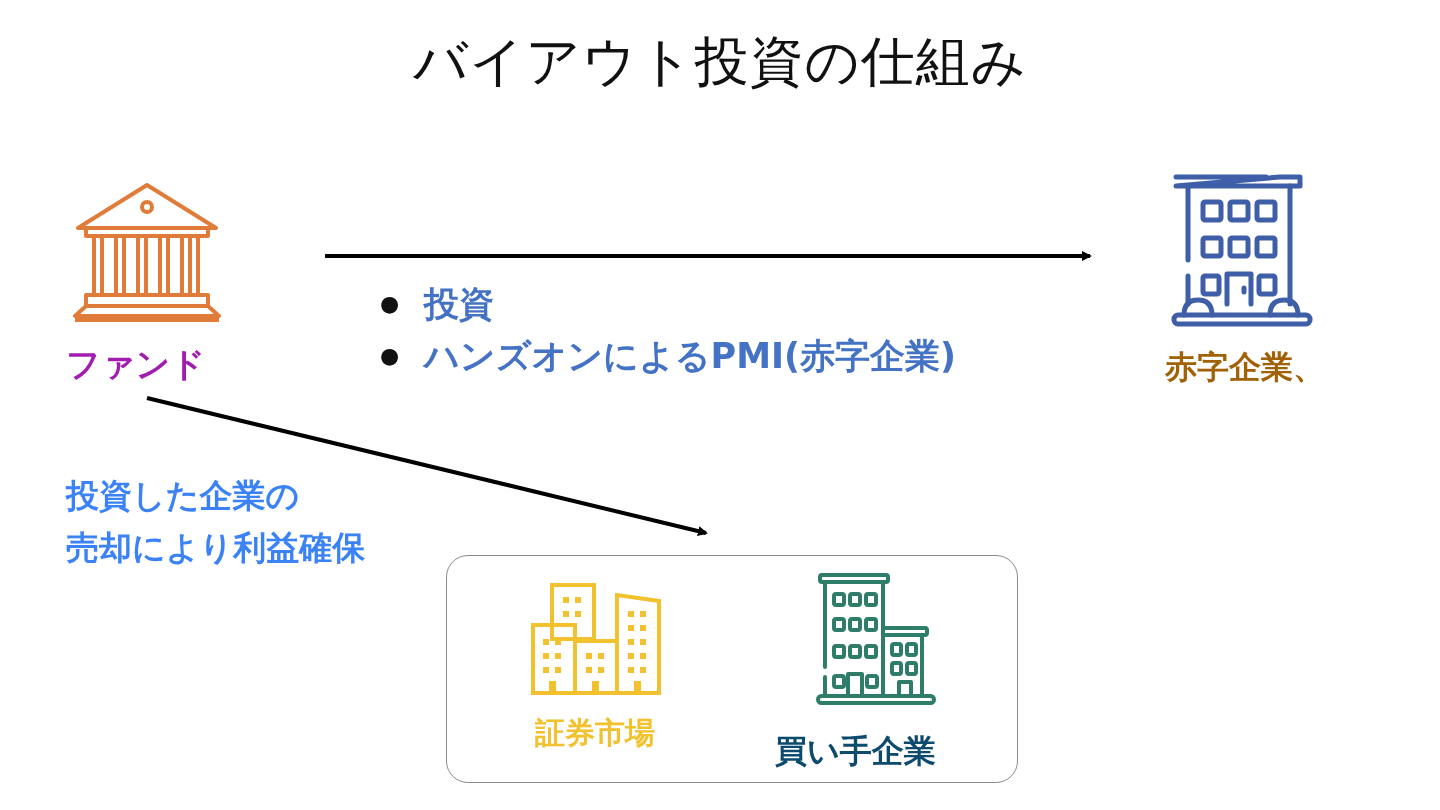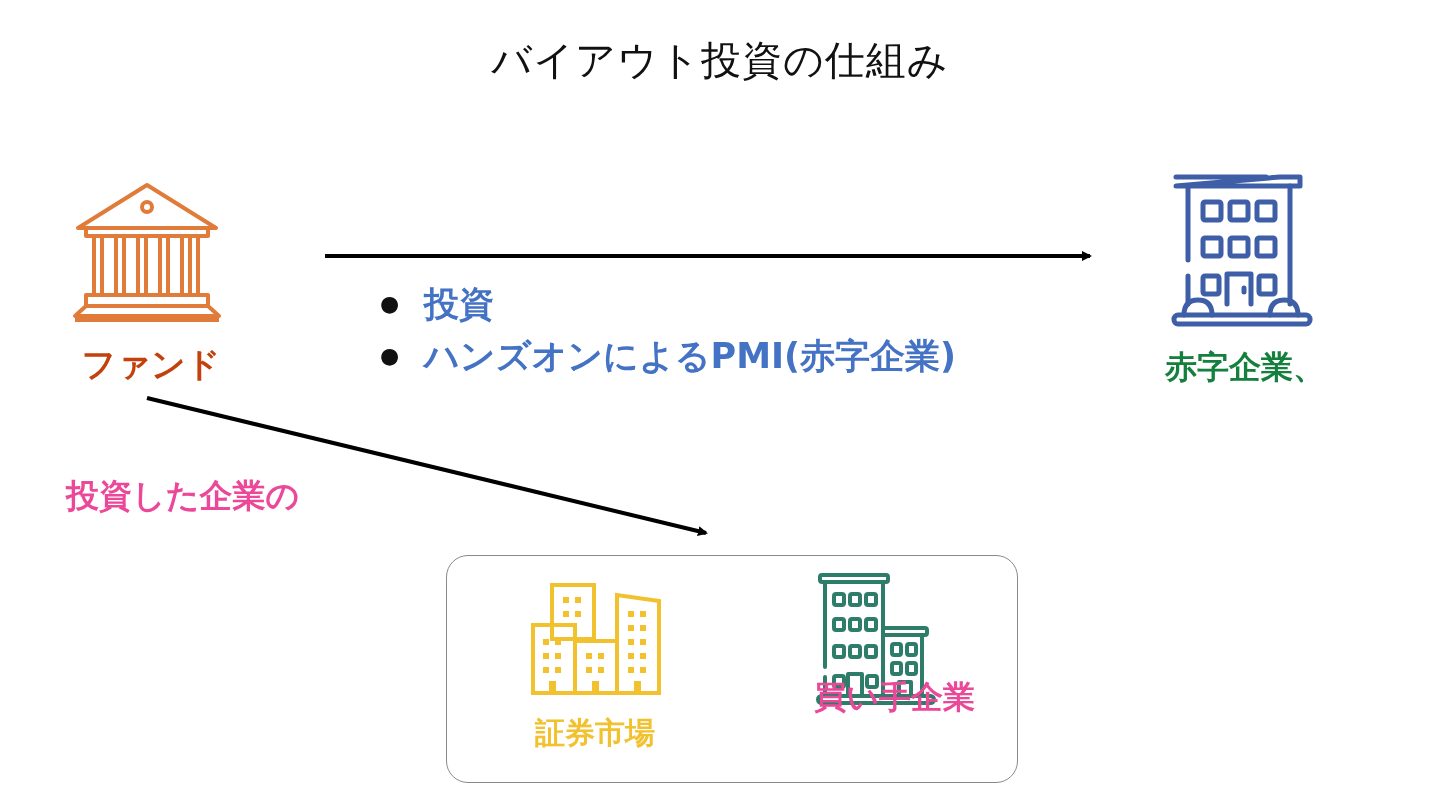--- a/index.html
+++ b/index.html
@@ -2,36 +2,36 @@
 <html><head>
   <meta charset="utf-8">
   <style>
     html, body { margin: 0; padding: 0; }
     body {
       width: 1440px; height: 810px; background: #ffffff; position: relative; overflow: hidden;
       font-family: "DejaVu Sans", "Liberation Sans", sans-serif;
     }
     .abs { position: absolute; }
     .title {
-      left: 0; top: 33px; width: 1440px; text-align: center;
-      font-size: 40px; color: #111111; font-weight: normal; letter-spacing: 1px;
+      left: 0; top: 26px; width: 1440px; text-align: center;
+      font-size: 54px; color: #111111; font-weight: normal; letter-spacing: 1px;
     }
     .label { font-weight: bold; }
-    .fund-label { left: 66px; top: 342px; width: 170px; text-align: center; font-size: 34px; color: #c2410c; }
-    .target-label { left: 1100px; top: 345px; width: 290px; text-align: center; font-size: 32px; color: #15803d; line-height: 44px; }
+    .fund-label { left: 66px; top: 342px; width: 170px; font-size: 34px; color: #a21caf; }
+    .target-label { left: 1100px; top: 345px; width: 290px; text-align: center; font-size: 32px; color: #a16207; line-height: 44px; }
     .bullets { left: 380px; top: 278px; font-size: 35px; color: #4472c4; line-height: 52px; }
     .bullets .row { display: flex; align-items: center; white-space: nowrap; }
     .bullets .dot { color: #111; font-size: 22px; width: 44px; text-align: left; font-weight: normal; }
-    .exit-label { left: 66px; top: 470px; font-size: 33px; color: #ec4899; line-height: 52px; }
+    .exit-label { left: 66px; top: 470px; font-size: 33px; color: #3b82f6; line-height: 52px; }
     .exit-box {
       left: 446px; top: 555px; width: 572px; height: 228px;
       border: 1.5px solid #8a8a8a; border-radius: 22px; box-sizing: border-box; background: #fff;
     }
     .market-label { left: 510px; top: 713px; width: 170px; text-align: center; font-size: 30px; color: #f2c12e; }
-    .buyer-label { left: 775px; top: 676px; width: 200px; text-align: right; font-size: 32px; color: #ec4899; }
+    .buyer-label { left: 775px; top: 730px; width: 200px; text-align: left; font-size: 32px; color: #0c4a6e; }
   </style>
 </head>
 <body>
 
 <div class="abs title">バイアウト投資の仕組み</div>
 
 <svg class="abs" style="left:0;top:0" width="1440" height="810">
   <defs>
     <marker id="ah" markerWidth="10" markerHeight="10" refX="8" refY="5" orient="auto" markerUnits="userSpaceOnUse">
       <path d="M0,0 L10,5 L0,10 Z" fill="#000"></path>
@@ -95,20 +95,21 @@
     <span>投資</span>
   </div>
   <div class="row">
     <span class="dot">●</span>
     <span>ハンズオンによるPMI(赤字企業)</span>
   </div>
 </div>
 
 <div class="abs label exit-label">
   <div>投資した企業の</div>
+  <div>売却により利益確保</div>
 </div>
 
 <div class="abs exit-box"></div>
 
 <svg class="abs" style="left:530px;top:583px" width="135" height="112" viewBox="0 0 135 112">
   <g fill="none" stroke="#f2c12e" stroke-width="4">
     <rect x="22" y="2" width="42" height="54"></rect>
     <rect x="3" y="42" width="42" height="68"></rect>
     <rect x="45" y="58" width="42" height="52"></rect>
     <path d="M87,110 L87,12 L129,18 L129,110"></path>

